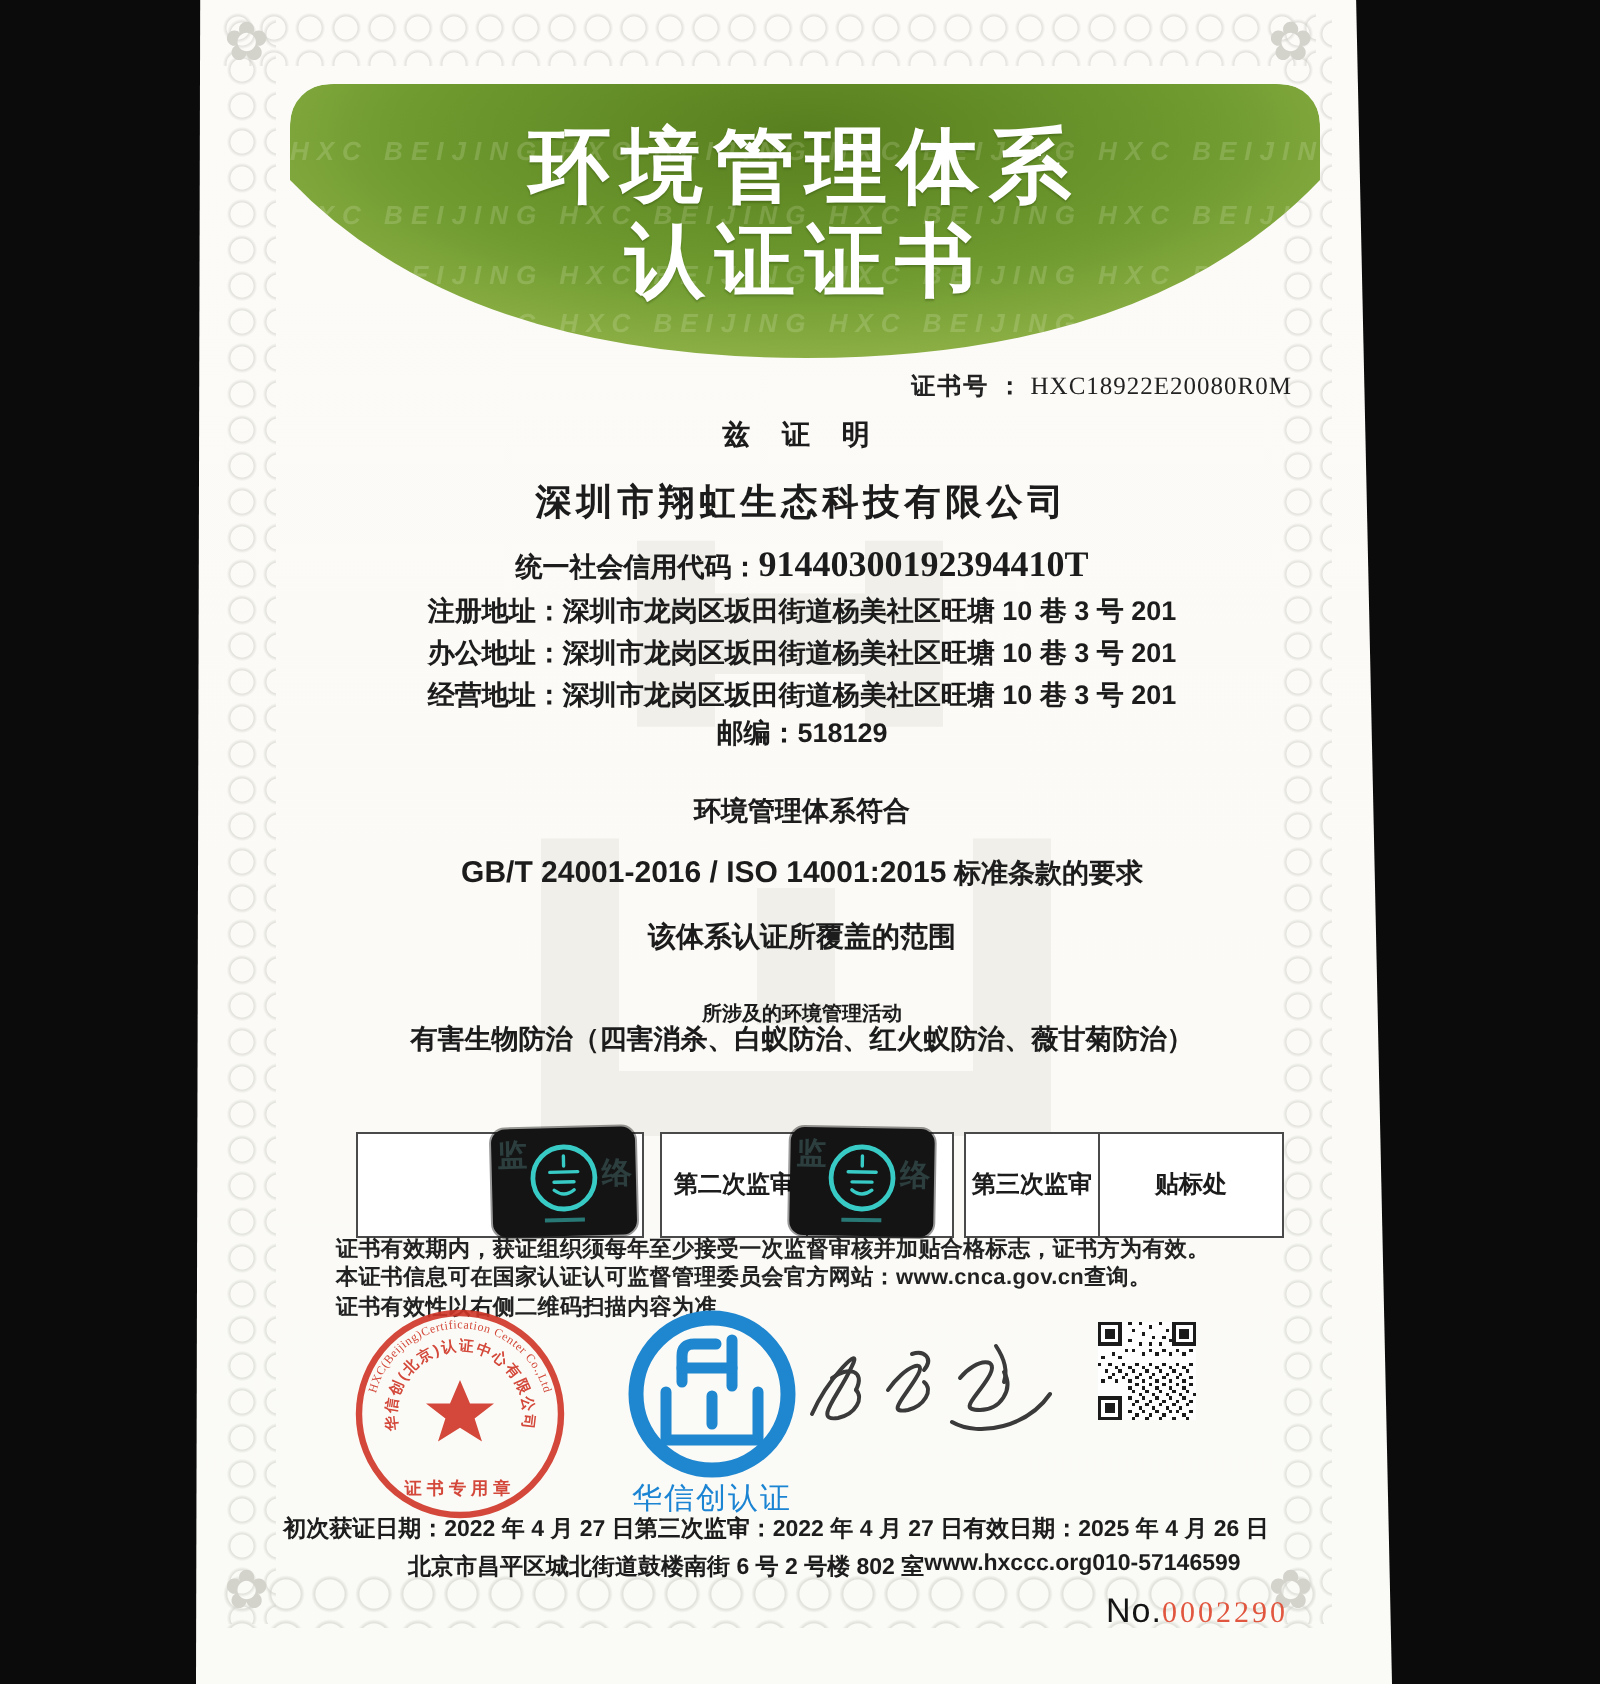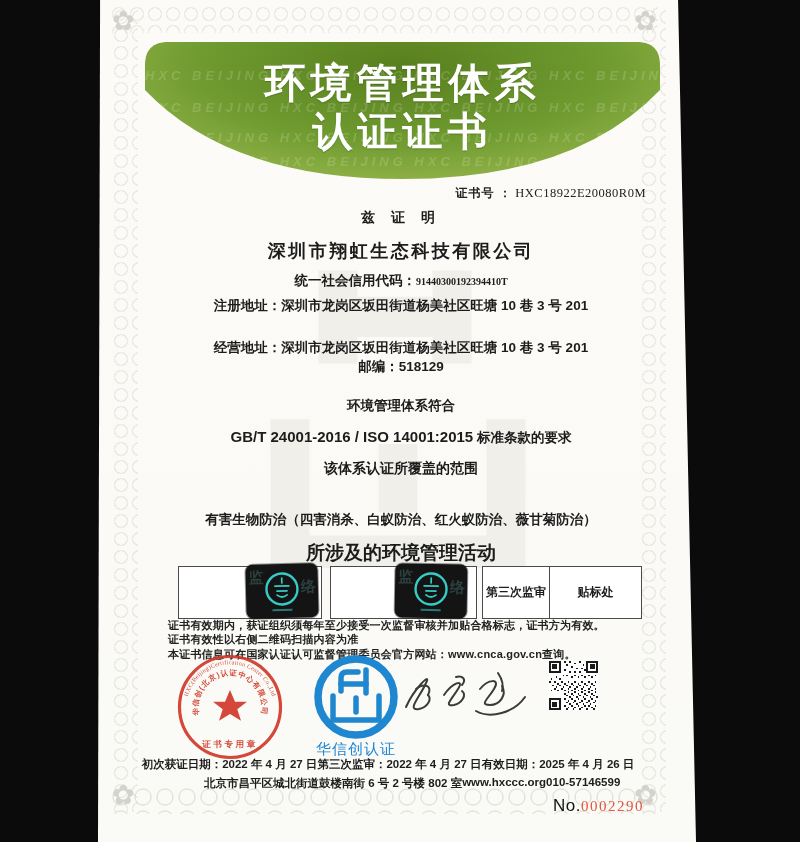--- a/index.html
+++ b/index.html
@@ -49,30 +49,30 @@
   .banner .bt2{font-size:40px;line-height:48px;}
   
   .certno{position:absolute;top:185px;right:50px;font-size:12px;color:#222;}
   .certno .lbl{font-weight:600;letter-spacing:1px;}
   .certno .val{font-family:"Liberation Serif",serif;font-size:12.5px;letter-spacing:.5px;}
   
   .cline{position:absolute;left:14px;width:578px;text-align:center;color:#1c1c1c;font-weight:bold;}
   .proof{top:209px;font-size:14px;letter-spacing:6px;}
   .company{top:239px;font-size:18px;letter-spacing:2.5px;font-weight:600;}
   .credit{top:272px;font-size:13.5px;}
-  .credit .num{font-family:"Liberation Serif",serif;font-size:10px;}
+  .credit .num{font-family:"Liberation Serif",serif;font-size:18px;}
   .addr1{top:297px;}  .addr2{top:318px;}  .addr3{top:339px;}
   .addr{font-size:13.5px;}
   .post{top:358px;font-size:13.5px;}
   .conform{top:397px;font-size:13.5px;}
   .gbline{top:428px;font-size:15px;}
   .gbline .sfx{font-size:13.5px;}
   .scopehead{top:460px;font-size:14px;}
   .scope1{top:511px;font-size:13.5px;}
-  .scope2{top:540px;font-size:19px;}
+  .scope2{top:500px;font-size:10px;}
   
   .abox{position:absolute;top:566px;height:51px;border:1px solid #4a4a4a;background:#fff;display:flex;}
   .abox .cell{display:flex;align-items:center;justify-content:center;font-size:12px;font-weight:bold;color:#1c1c1c;flex:1;}
   .abox .cell + .cell{border-left:1px solid #4a4a4a;}
   .b1{left:80px;width:142px;}
   .b2{left:232px;width:145px;}
   .b3{left:384px;width:158px;}
   .sticker{
     position:absolute;width:72px;height:54px;top:564px;background:#141414;
     border-radius:7px;display:flex;align-items:center;justify-content:center;
@@ -137,38 +137,42 @@
   </div>
 
   <div class="cline proof">兹 证 明</div>
   <div class="cline company">深圳市翔虹生态科技有限公司</div>
   <div class="cline credit">
     <span>统一社会信用代码：</span><span class="num">91440300192394410T</span>
   </div>
   <div class="cline addr addr1">
     <span>注册地址：</span><span>深圳市龙岗区坂田街道杨美社区旺塘 10 巷 3 号 201</span>
   </div>
+  <div class="cline addr addr2">
+    <span>办公地址：</span><span>深圳市龙岗区坂田街道杨美社区旺塘 10 巷 3 号 201</span>
+  </div>
   <div class="cline addr addr3">
     <span>经营地址：</span><span>深圳市龙岗区坂田街道杨美社区旺塘 10 巷 3 号 201</span>
   </div>
   <div class="cline post">
     <span>邮编：</span><span>518129</span>
   </div>
   <div class="cline conform">环境管理体系符合</div>
   <div class="cline gbline">
     <span>GB/T 24001-2016 / ISO 14001:2015</span><span class="sfx"> 标准条款的要求</span>
   </div>
   <div class="cline scopehead">该体系认证所覆盖的范围</div>
   <div class="cline scope1">有害生物防治（四害消杀、白蚁防治、红火蚁防治、薇甘菊防治）</div>
   <div class="cline scope2">所涉及的环境管理活动</div>
 
   <div class="abox b1">
     <div class="cell"></div>
   </div>
   <div class="abox b2">
+    <div class="cell">第二次监审</div>
     <div class="cell"></div>
   </div>
   <div class="abox b3">
     <div class="cell" style="flex:0 0 66px;">第三次监审</div>
     <div class="cell">贴标处</div>
   </div>
 
   <div class="sticker s1">
     <span class="ghost g1">监</span>
     <span class="ghost g2">络</span>
@@ -187,22 +191,22 @@
       <circle cx="0" cy="-2" r="15.5" fill="none" stroke="#38cbc6" stroke-width="2.4"></circle>
       <g stroke="#38cbc6" stroke-width="1.7" fill="none" stroke-linecap="round">
         <path d="M-7 -5 H7 M-5 0 H5 M0 -13 V-8 M-5 4 Q0 8 5 4"></path>
       </g>
       <rect x="-10" y="18" width="20" height="2" fill="rgba(56,203,198,.55)"></rect>
     </svg>
   </div>
 
   <div class="notes">
     <div>证书有效期内，获证组织须每年至少接受一次监督审核并加贴合格标志，证书方为有效。</div>
+    <div>本证书信息可在国家认证认可监督管理委员会官方网站：www.cnca.gov.cn查询。</div>
     <div>证书有效性以右侧二维码扫描内容为准</div>
-    <div>本证书信息可在国家认证认可监督管理委员会官方网站：www.cnca.gov.cn查询。</div>
   </div>
 
   <svg class="redseal" width="110" height="110" viewBox="-55 -55 110 110">
     <defs>
       <path id="arcO" d="M -42 12 A 43.5 43.5 0 1 1 42 12"></path>
       <path id="arcI" d="M -30.5 10 A 32 32 0 1 1 30.5 10"></path>
     </defs>
     <g opacity="0.9">
       <circle r="50.5" fill="none" stroke="#cf3526" stroke-width="3.2"></circle>
       <text font-size="6" fill="#cf3526" letter-spacing="0.3" font-family="Liberation Serif, serif">

